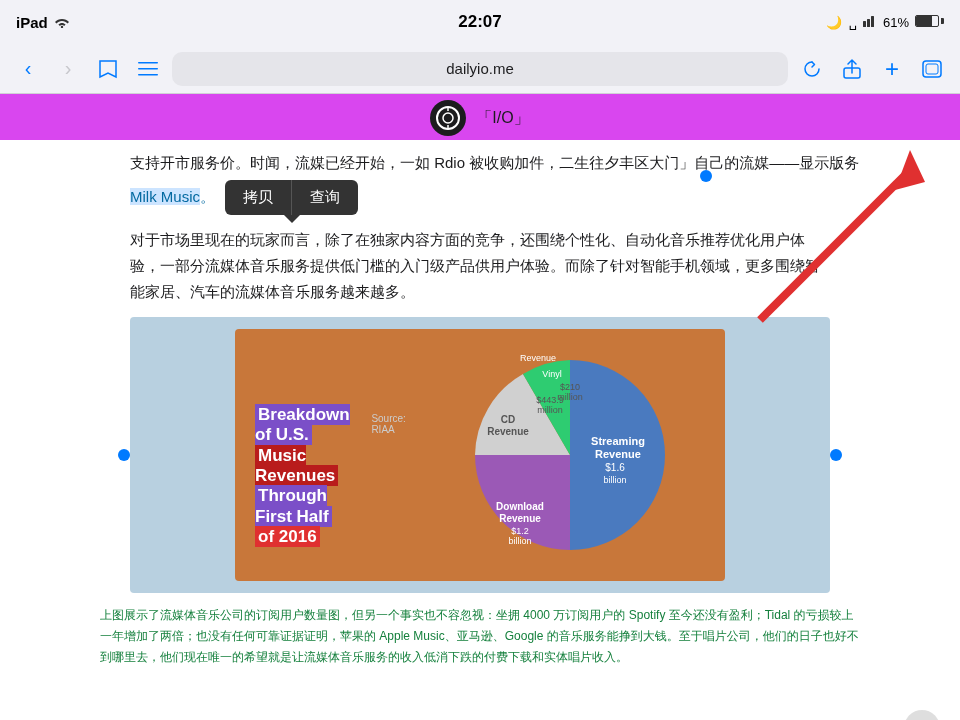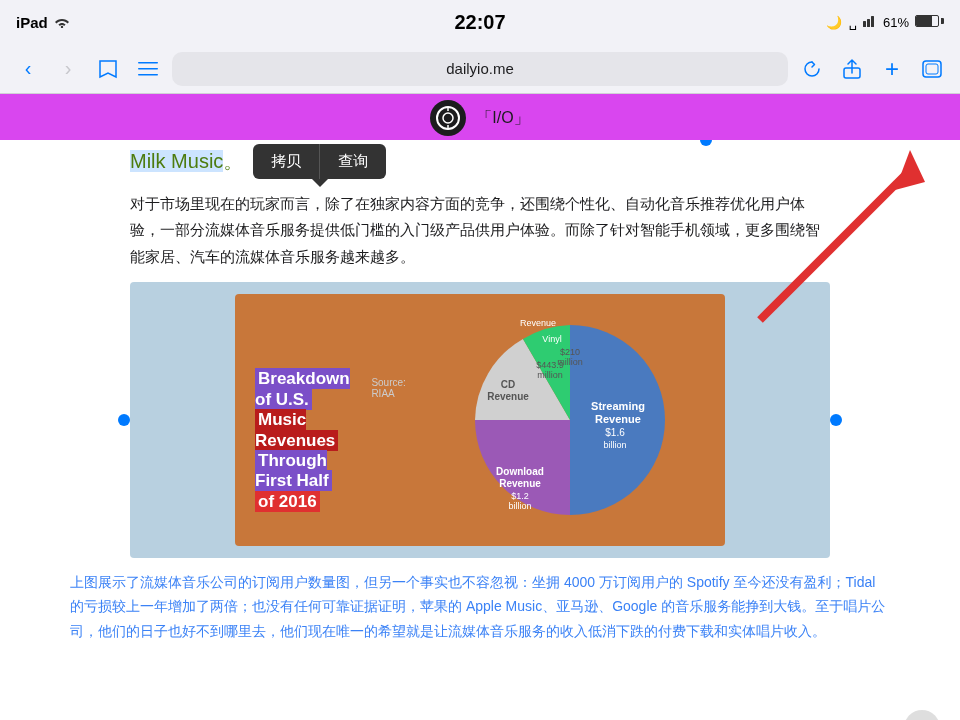--- a/index.html
+++ b/index.html
@@ -25,21 +25,21 @@
       display: flex;
       align-items: flex-start;
       gap: 6px;
       font-size: 15px;
       font-weight: 600;
     }
     .status-center {
       position: absolute;
       left: 50%;
       transform: translateX(-50%);
-      font-size: 20px;
+      font-size: 17px;
       font-weight: 600;
     }
     .status-right {
       display: flex;
       align-items: center;
       gap: 6px;
       font-size: 13px;
     }
     .battery-icon {
       display: inline-flex;
@@ -174,22 +174,22 @@
 
     
     .milk-row {
       padding: 4px 130px 4px;
       display: flex;
       align-items: center;
       gap: 0;
       position: relative;
     }
     .milk-text {
-      font-size: 20px;
-      color: #4d7c0f;
+      font-size: 15px;
+      color: #0369a1;
     }
     .popup-buttons {
       display: flex;
       background: #333;
       border-radius: 6px;
       overflow: visible;
       margin-left: 8px;
       position: relative;
     }
     .popup-buttons::after {
@@ -224,24 +224,24 @@
     
     .paragraph {
       font-size: 15px;
       line-height: 1.75;
       color: #1c1c1e;
       padding: 8px 130px;
     }
 
     
     .bottom-paragraph {
-      font-size: 14px;
+      font-size: 12px;
       line-height: 1.75;
-      color: #3b82f6;
-      padding: 8px 70px;
+      color: #15803d;
+      padding: 8px 100px;
     }
     .logo-circle {
       width: 36px;
       height: 36px;
       border-radius: 50%;
       background: #1c1c1e;
       display: flex;
       align-items: center;
       justify-content: center;
     }
@@ -357,20 +357,21 @@
       <circle cx="12" cy="12" r="5" stroke="white" stroke-width="1.5"></circle>
       <line x1="12" y1="1" x2="12" y2="5" stroke="white" stroke-width="1.5"></line>
       <line x1="12" y1="19" x2="12" y2="23" stroke="white" stroke-width="1.5"></line>
     </svg>
   </div>
   <span class="logo-text">「I/O」</span>
 </div>
 
 <div class="content-area" style="position:relative;">
 
+  <div class="top-partial">支持开市服务价。时闻，流媒已经开始，一如 Rdio 被收购加件，二生往夕丰区大门」自己的流媒——显示版务</div>
 
   <div class="milk-row" style="position:relative;">
     <span class="milk-text">
       <span class="selected-text">Milk Music</span><span>。</span>
     </span>
     <div class="popup-buttons" style="margin-left:10px;">
       <div class="popup-btn">拷贝</div>
       <div class="popup-btn">查询</div>
     </div>
 

